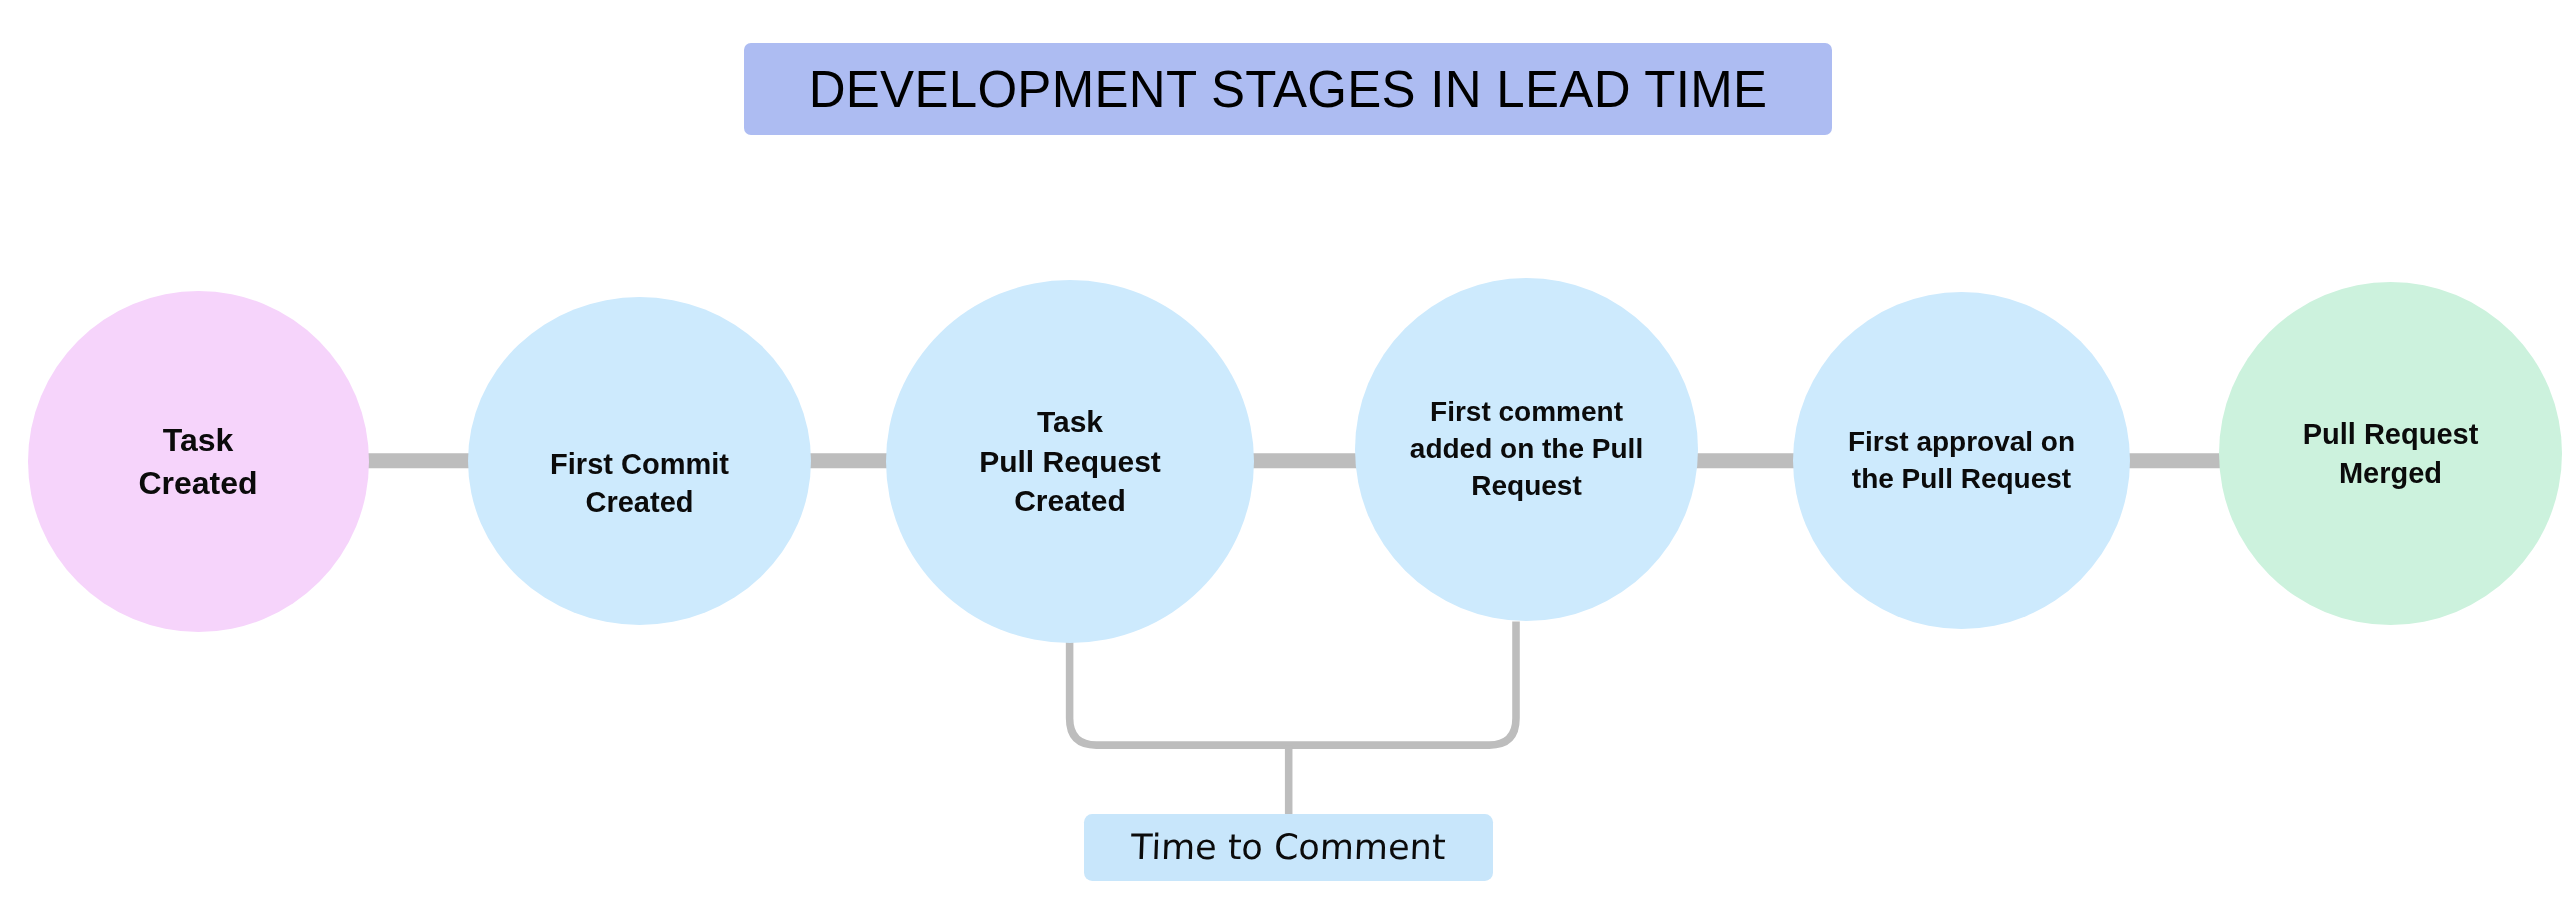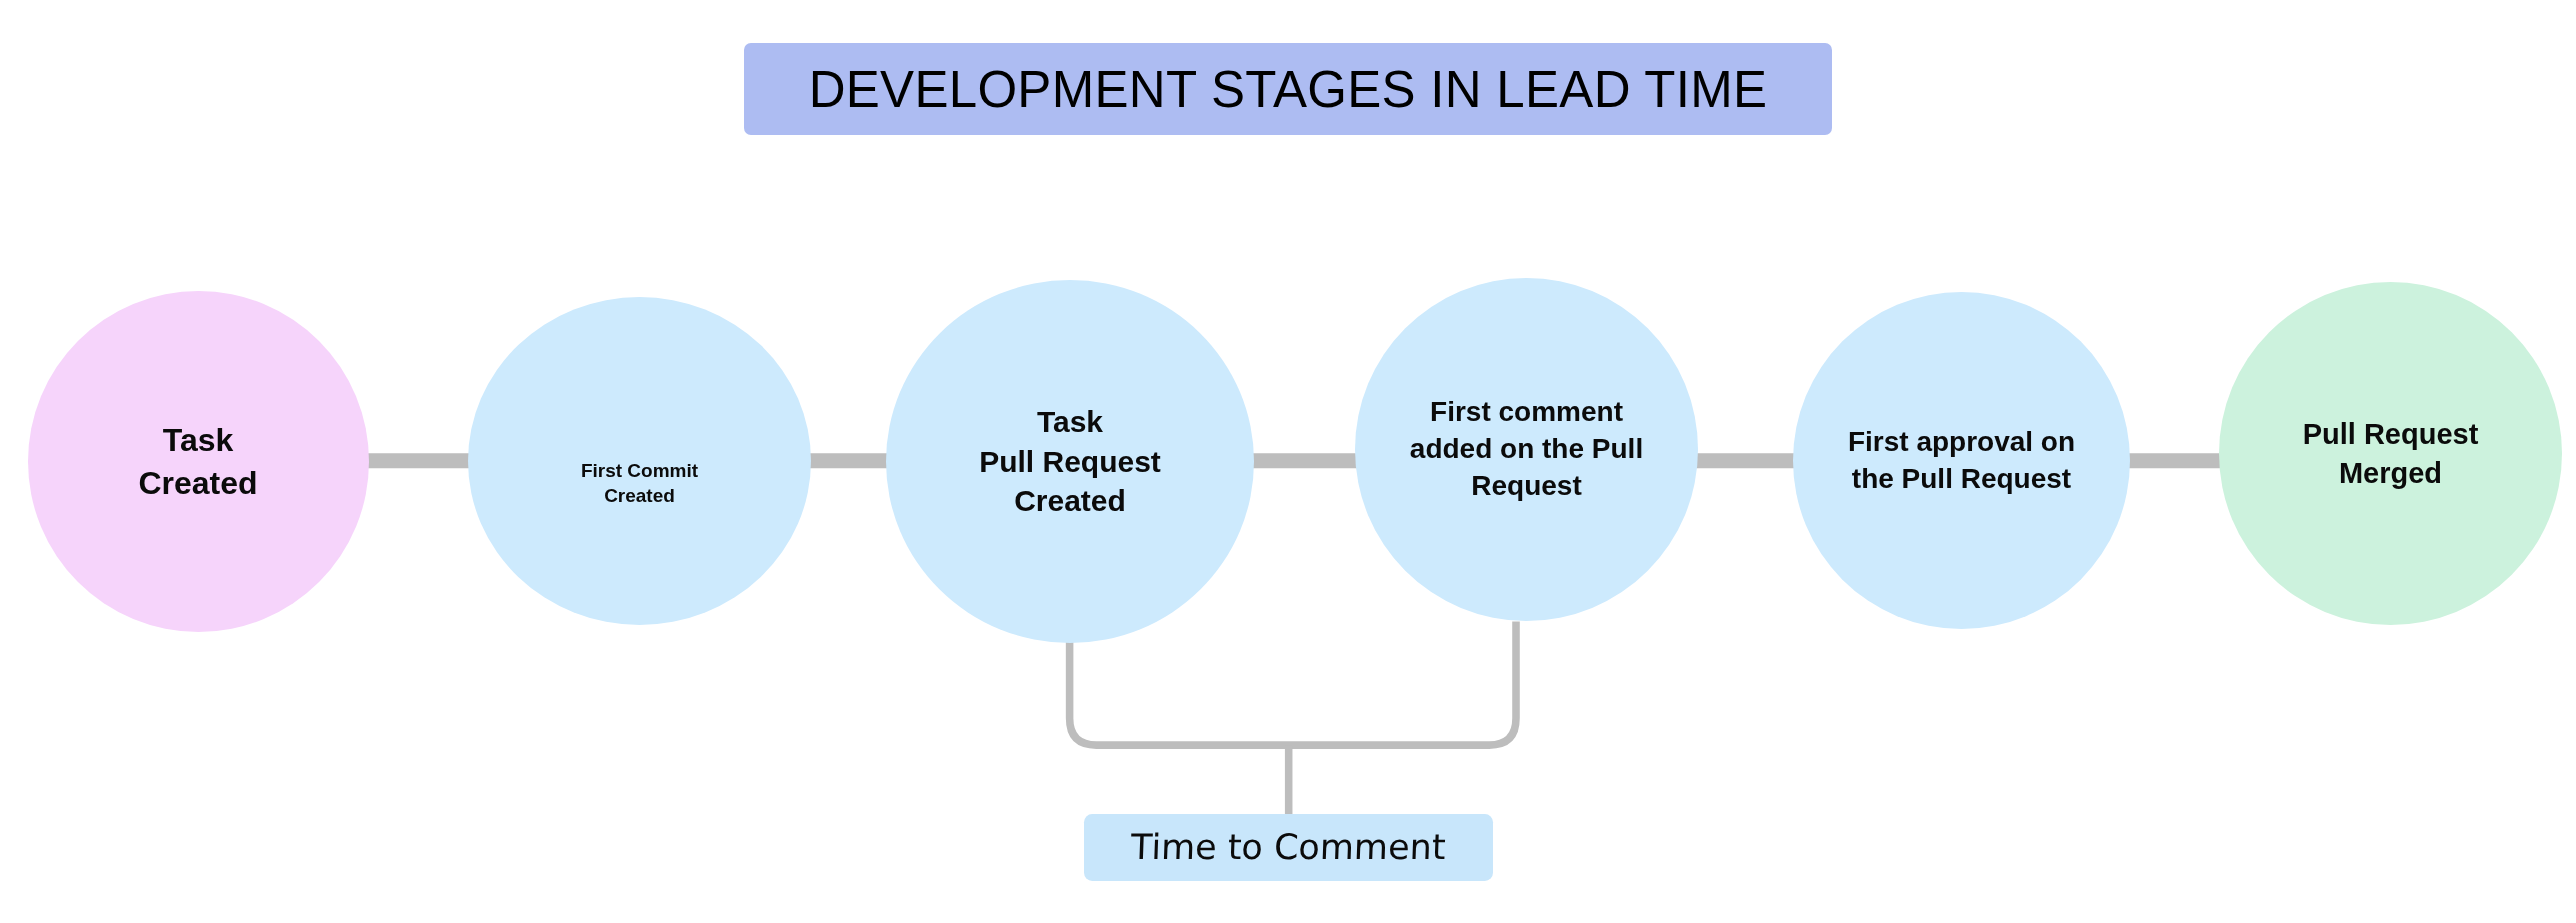--- a/index.html
+++ b/index.html
@@ -76,21 +76,21 @@
   }
 
   .node.n1 { left: 27.5px;   top: 291px; width: 341px; height: 341px; background: #f6d4fb; align-items: center; }
   .node.n2 { left: 468px;  top: 297px; width: 343px; height: 328px; background: #cdeafd; }
   .node.n3 { left: 886px; top: 280px; width: 368px; height: 363px; background: #cdeafd; }
   .node.n4 { left: 1355px; top: 278px; width: 343px; height: 343px; background: #cdeafd; }
   .node.n5 { left: 1793px; top: 292px; width: 337px; height: 337px; background: #cdeafd; }
   .node.n6 { left: 2219px; top: 282px; width: 343px; height: 343px; background: #ccf2dd; }
 
   .node.n1 .node-label { font-size: 32px; }
-  .node.n2 .node-label { font-size: 19px; margin-top: 44px; }
+  .node.n2 .node-label { font-size: 29px; margin-top: 44px; }
   .node.n3 .node-label { font-size: 30px; }
   .node.n4 .node-label { font-size: 28px; }
   .node.n5 .node-label { font-size: 28px; }
   .node.n6 .node-label { font-size: 29px; }
 
   
   .metric-box {
     position: absolute;
     left: 1084px;
     top: 814px;

